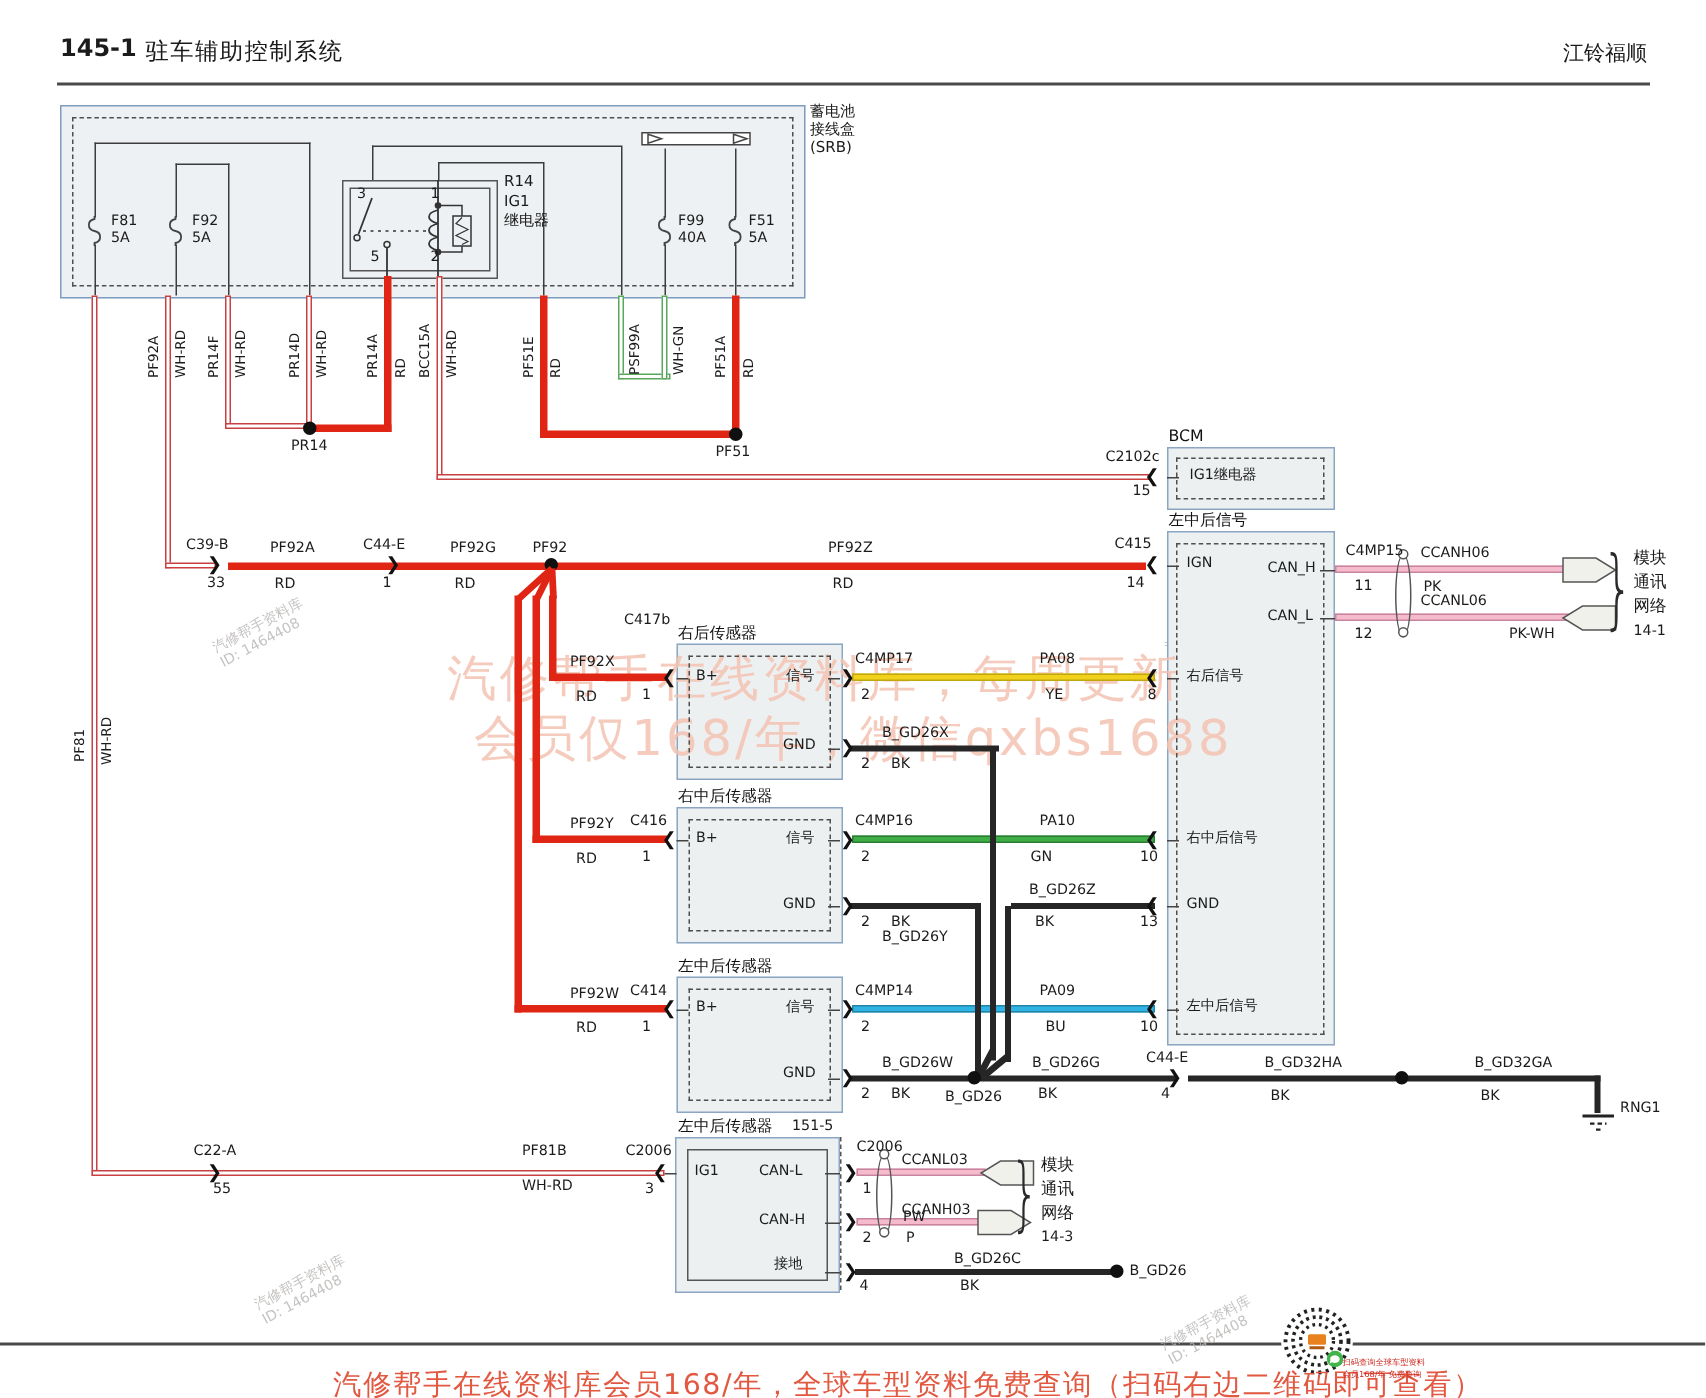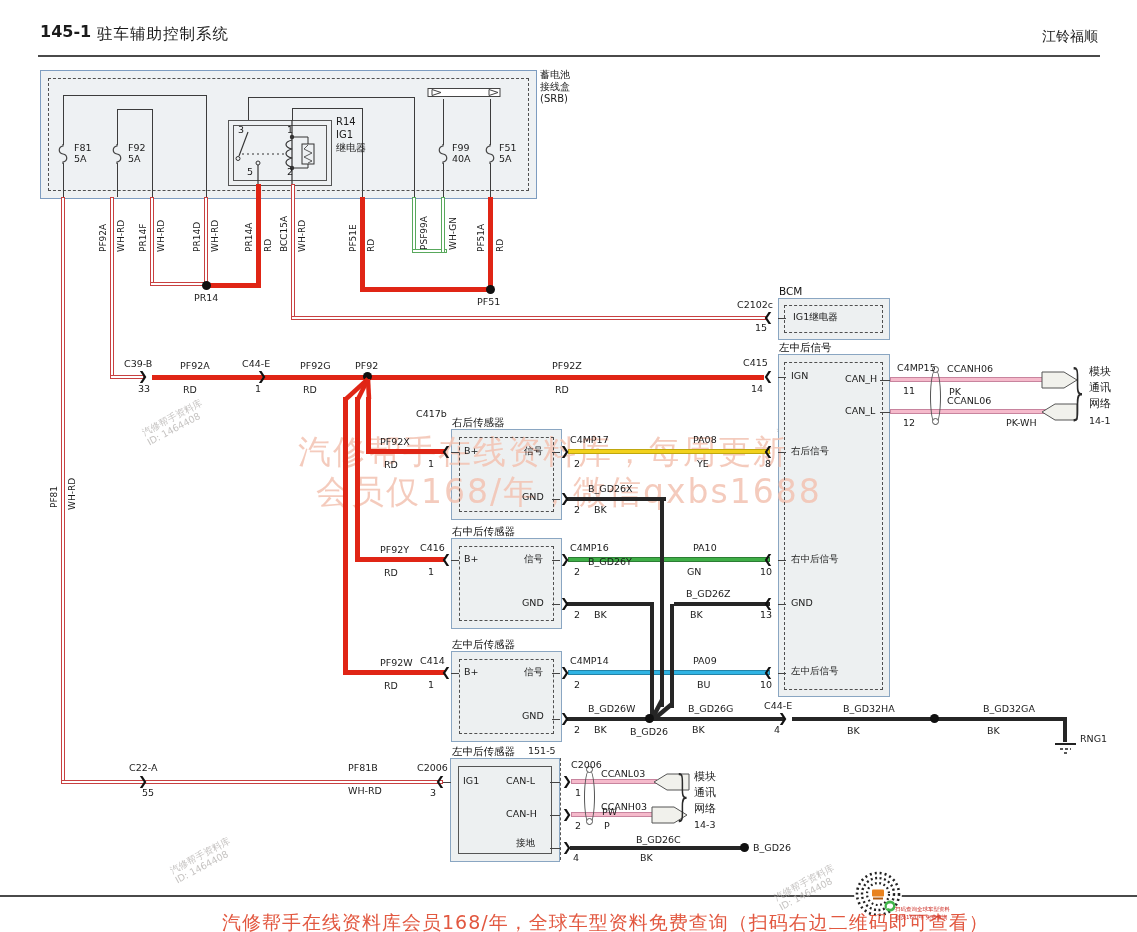--- a/index.html
+++ b/index.html
@@ -323,21 +323,21 @@
   <span class="chev" style="left:560px;top:553px">❯</span>
   <span class="lbl" style="left:570px;top:543px">C4MP16</span>
   <span class="lbl" style="left:574px;top:567px">2</span>
   <span class="lbl" style="left:693px;top:543px">PA10</span>
   <span class="lbl" style="left:687px;top:567px">GN</span>
   <span class="chev" style="left:763px;top:553px">❮</span>
   <span class="lbl" style="left:760px;top:567px">10</span>
   <div class="wire bk" style="left:566px;top:602px;width:88px;height:4px"></div>
   <div class="wire bk" style="left:674px;top:602px;width:96px;height:4px"></div>
   <span class="chev" style="left:560px;top:597px">❯</span>
-  <span class="lbl" style="left:588px;top:557px">B_GD26Y</span>
+  <span class="lbl" style="left:588px;top:620px">B_GD26Y</span>
   <span class="lbl" style="left:594px;top:610px">BK</span>
   <span class="lbl" style="left:574px;top:610px">2</span>
   <span class="lbl" style="left:686px;top:589px">B_GD26Z</span>
   <span class="lbl" style="left:690px;top:610px">BK</span>
   <span class="chev" style="left:763px;top:597px">❮</span>
   <span class="lbl" style="left:760px;top:610px">13</span>
 
   <div class="comp" style="left:451px;top:651px;width:109px;height:89px"></div>
   <div class="dash" style="left:459px;top:659px;width:93px;height:73px"></div>
   <span class="ttl" style="left:452px;top:639px">左中后传感器</span>

